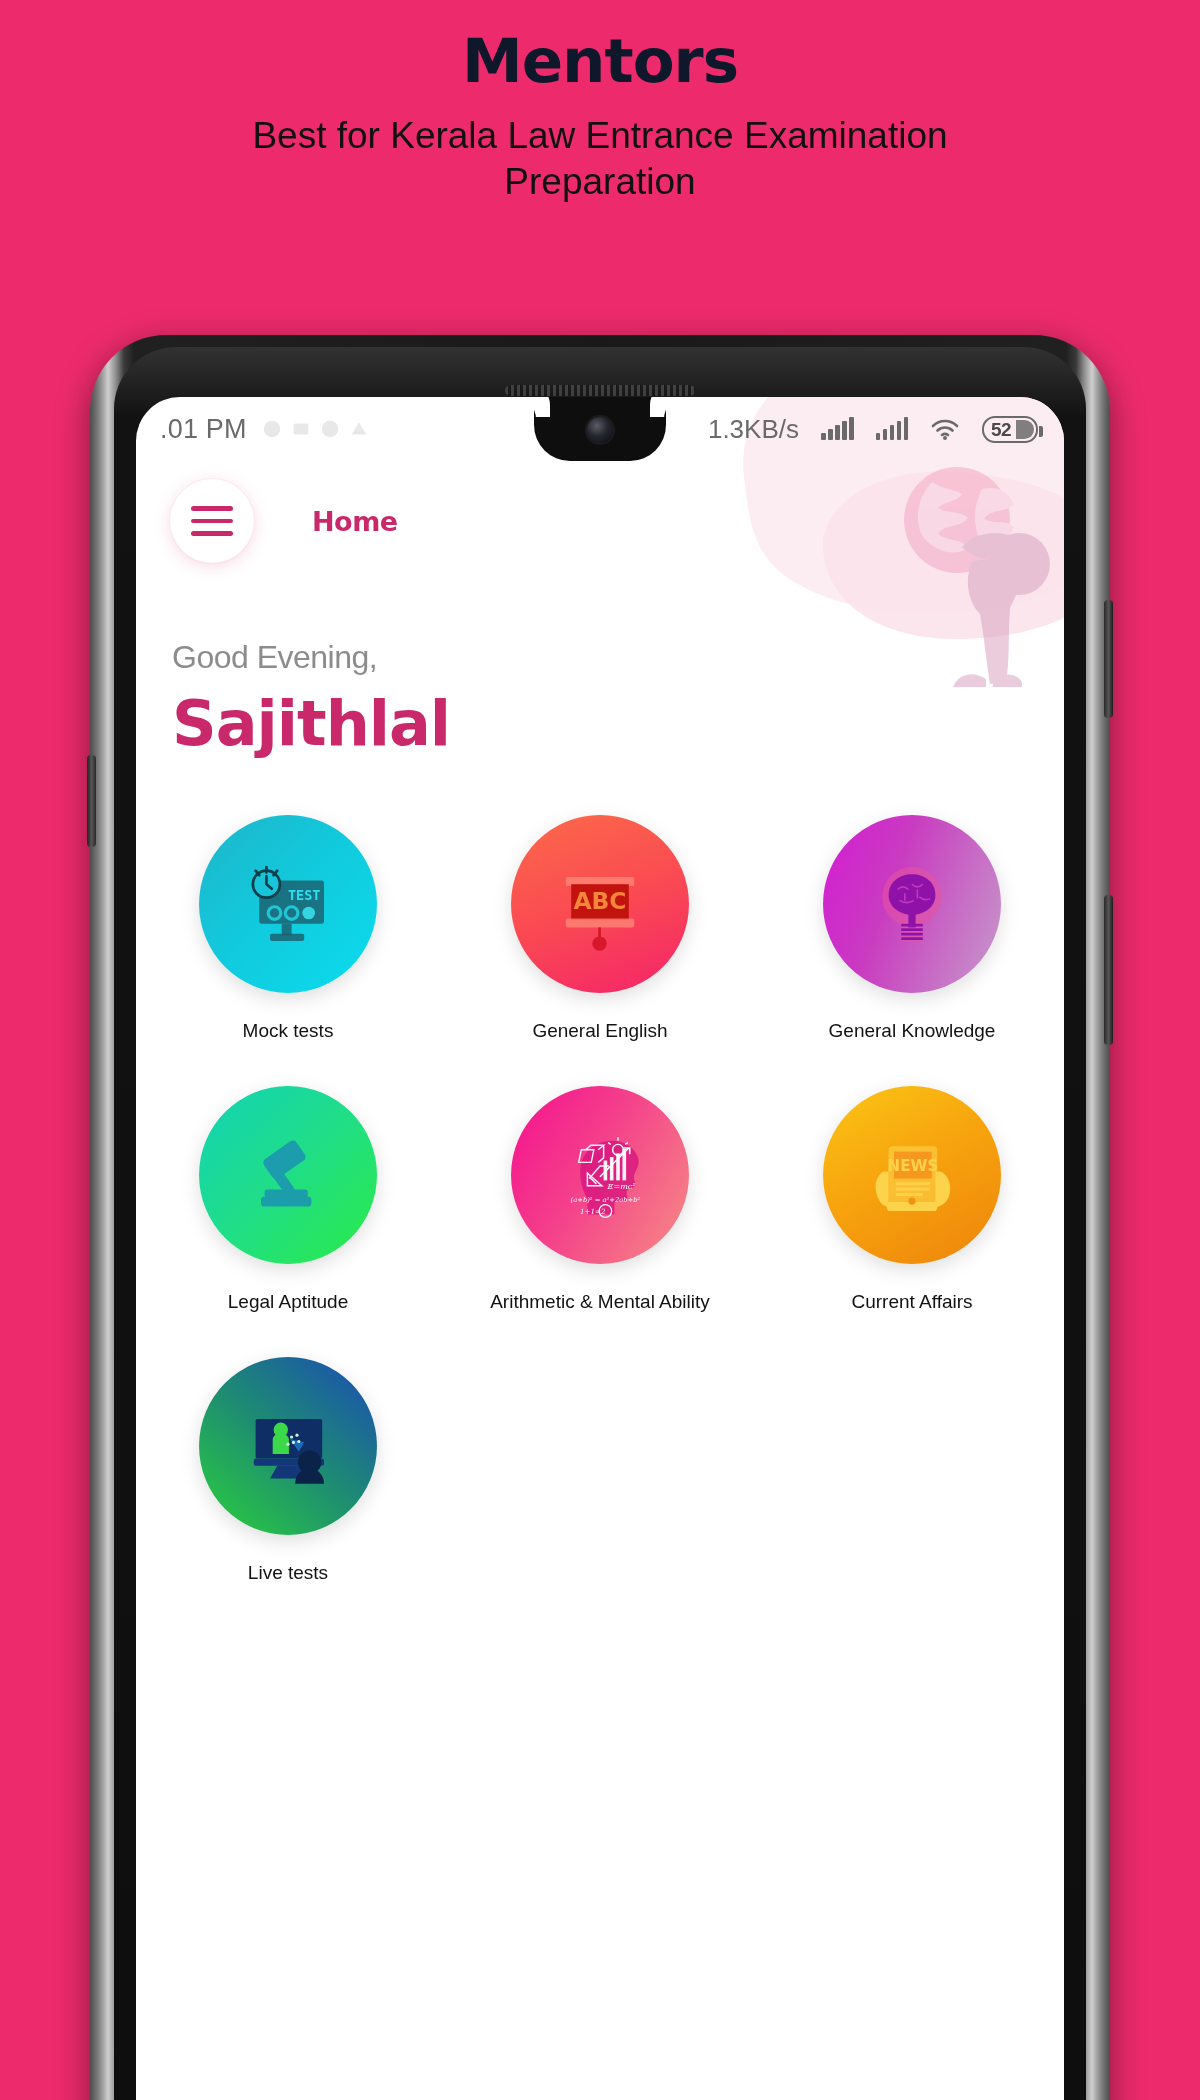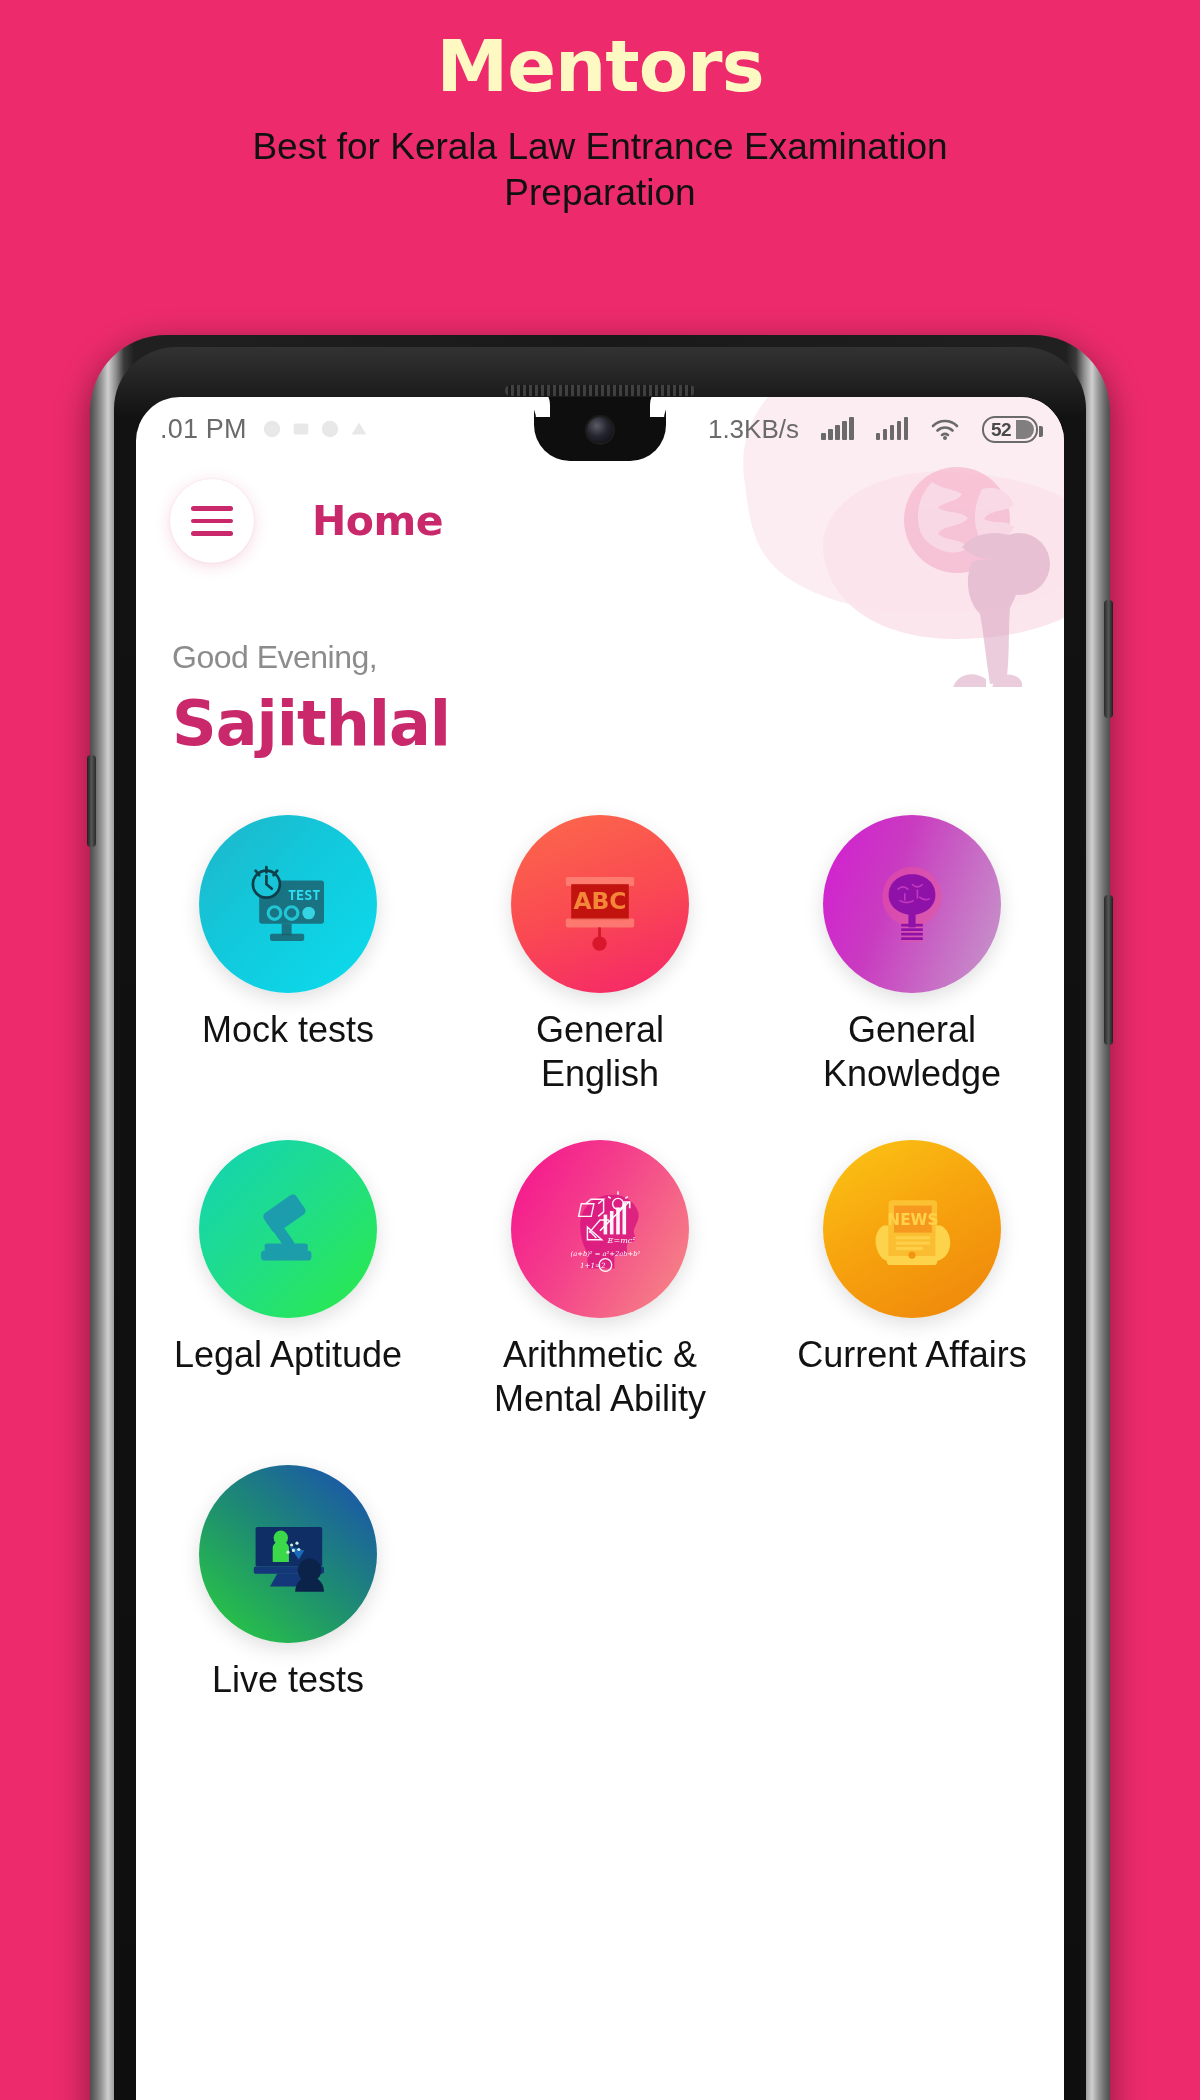--- a/index.html
+++ b/index.html
@@ -7,21 +7,21 @@
     width:1200px; height:2100px; overflow:hidden;
     background:#ED2B6C;
     font-family:"Liberation Sans", sans-serif;
   }
   .page{ position:relative; width:1200px; height:2100px; background:#ED2B6C; }
 
   
   .promo{ position:absolute; left:0; top:0; width:1200px; text-align:center; }
   .promo-title{
     font-family:"DejaVu Sans", sans-serif;
-    font-weight:bold; font-size:72px; line-height:1.0; color:#fef9c3;
+    font-weight:bold; font-size:61px; line-height:1.0; color:#0f172a;
     letter-spacing:-1px; margin-top:30px;
   }
   .promo-sub{
     font-family:"Liberation Sans", sans-serif;
     font-size:37px; line-height:1.24; color:#111; font-weight:400;
     margin:22px auto 0; width:780px;
   }
 
   
   .phone{
@@ -130,21 +130,21 @@
     display:flex; align-items:center; padding-left:34px;
   }
   .menu-btn{
     width:84px; height:84px; border-radius:50%;
     background:#fff; box-shadow:0 3px 16px rgba(200,30,90,0.17), 0 0 0 1px rgba(236,43,108,0.04);
     display:flex; flex-direction:column; align-items:center; justify-content:center; gap:8px;
     cursor:pointer;
   }
   .menu-btn span{ display:block; width:42px; height:4.5px; border-radius:3px; background:#C9296B; }
   .appbar-title{
-    margin-left:58px; font-size:41px; font-weight:bold; color:#C9296B;
+    margin-left:58px; font-size:27px; font-weight:bold; color:#C9296B;
     font-family:"DejaVu Sans", sans-serif; letter-spacing:-0.5px;
   }
 
   
   .greet{ position:absolute; left:36px; top:242px; z-index:15; }
   .greet-hello{ font-size:32px; color:#8c8c8c; font-weight:400; letter-spacing:-0.5px;}
   .greet-name{
     font-size:62px; color:#C9296B; font-weight:bold; margin-top:15px;
     font-family:"DejaVu Sans", sans-serif; letter-spacing:-1px; line-height:1.05;
   }
@@ -156,21 +156,21 @@
     row-gap:30px; padding:0 18px;gap:44px;
   }
   .tile{ display:flex; flex-direction:column; align-items:center; cursor:pointer; }
   .tile-circle{
     width:178px; height:178px; border-radius:50%;
     display:flex; align-items:center; justify-content:center;
     box-shadow:0 6px 20px rgba(0,0,0,0.13);
     position:relative; overflow:hidden;
   }
   .tile-label{
-    margin-top:15px; font-size:36px; color:#121212; text-align:center;
+    margin-top:26px; font-size:19px; color:#121212; text-align:center;
     line-height:1.22; max-width:230px; font-weight:400;
   }
   .tile svg{ width:108px; height:108px; display:block; }
 </style>
 </head>
 <body>
 
 <div class="page">
 
   <div class="promo">

